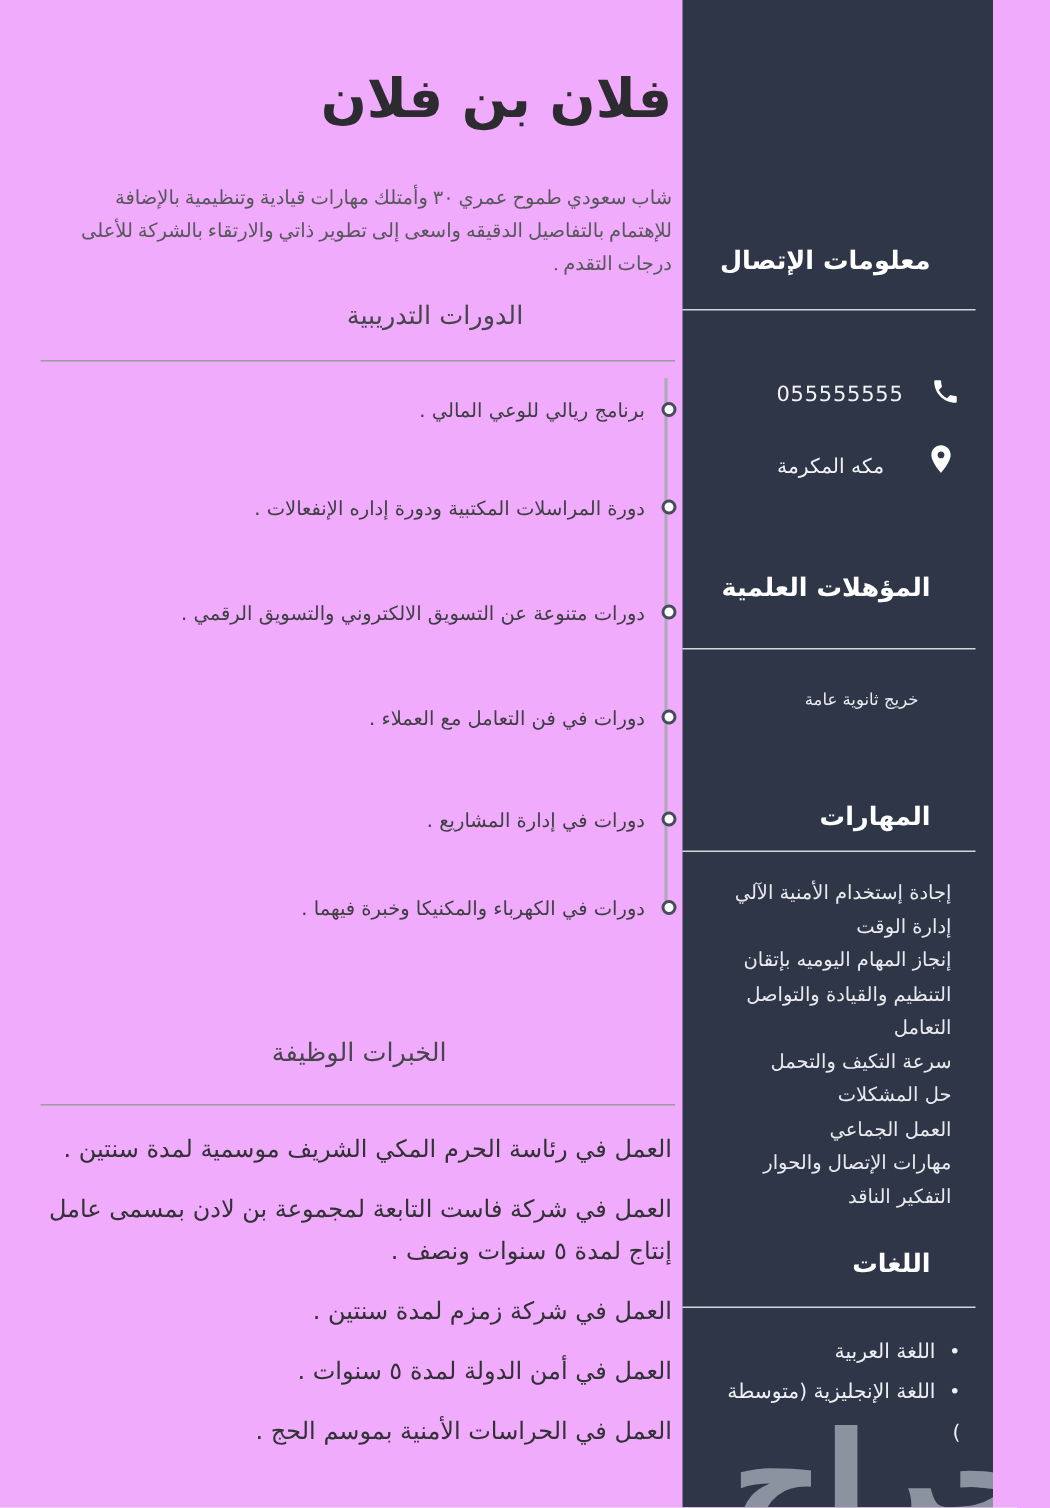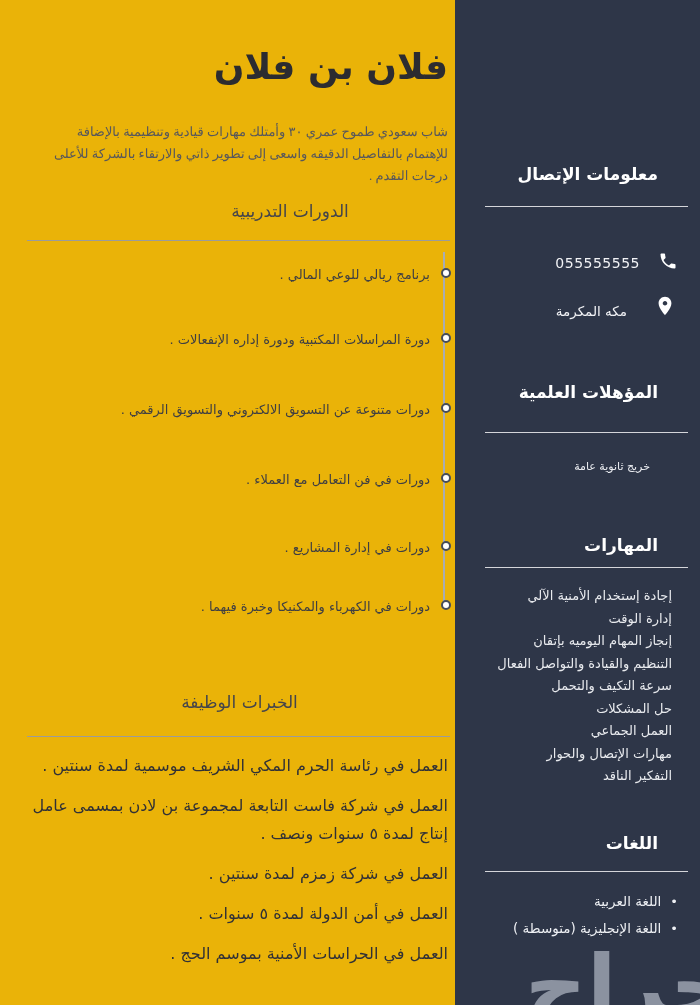--- a/index.html
+++ b/index.html
@@ -2,21 +2,21 @@
 <html lang="ar" dir="rtl"><head>
 <meta charset="utf-8">
 <style>
   * { box-sizing: border-box; margin: 0; padding: 0; }
   html, body { background: #e9e9e9; }
   body { font-family: "DejaVu Sans", sans-serif; }
   .page {
     position: relative;
     width: 700px; height: 1005px;
     margin: 0 auto;
-    background: #eab308;
+    background: #f0abfc;
     overflow: hidden;
     direction: rtl;
   }
   
   .main { position: absolute; left: 0; top: 0; width: 455px; height: 100%; }
   .name {
     position: absolute; top: 46px; right: 7px;
     font-size: 36px; font-weight: 600; color: #2c2c30;
     letter-spacing: 0.5px; white-space: nowrap;
   }
@@ -51,21 +51,21 @@
     white-space: nowrap;
   }
   .work-list { position: absolute; top: 752px; right: 7px; left: 5px; text-align: right; }
   .work-item {
     font-size: 16px; line-height: 28px; color: #313136;
     margin-bottom: 12px;
   }
   
   .sidebar {
     position: absolute; left: 455px; top: 0;
-    width: 245px; height: 100%;
+    width: 207px; height: 100%;
     background: #2e3648; color: #e9ebf0;
     overflow: hidden;
   }
   .sb-title {
     position: absolute; right: 42px;
     font-size: 17px; font-weight: 700; color: #ffffff;
     white-space: nowrap;
   }
   .sb-rule {
     position: absolute; right: 12px; width: 203px; height: 1.2px;
@@ -173,21 +173,21 @@
     <h2 class="sb-title" style="top:382px">المؤهلات العلمية</h2>
     <div class="sb-rule" style="top:432px"></div>
     <div class="qual-item">خريج ثانوية عامة</div>
 
     <h2 class="sb-title" style="top:535px">المهارات</h2>
     <div class="sb-rule" style="top:567px"></div>
     <div class="skills-list">
       <div>إجادة إستخدام الأمنية الآلي</div>
       <div>إدارة الوقت</div>
       <div>إنجاز المهام اليوميه بإتقان</div>
-      <div>التنظيم والقيادة والتواصل الفعال</div>
+      <div>التنظيم والقيادة والتواصل التعامل</div>
       <div>سرعة التكيف والتحمل</div>
       <div>حل المشكلات</div>
       <div>العمل الجماعي</div>
       <div>مهارات الإتصال والحوار</div>
       <div>التفكير الناقد</div>
     </div>
 
     <h2 class="sb-title" style="top:833px">اللغات</h2>
     <div class="sb-rule" style="top:871px"></div>
     <div class="langs-list">

